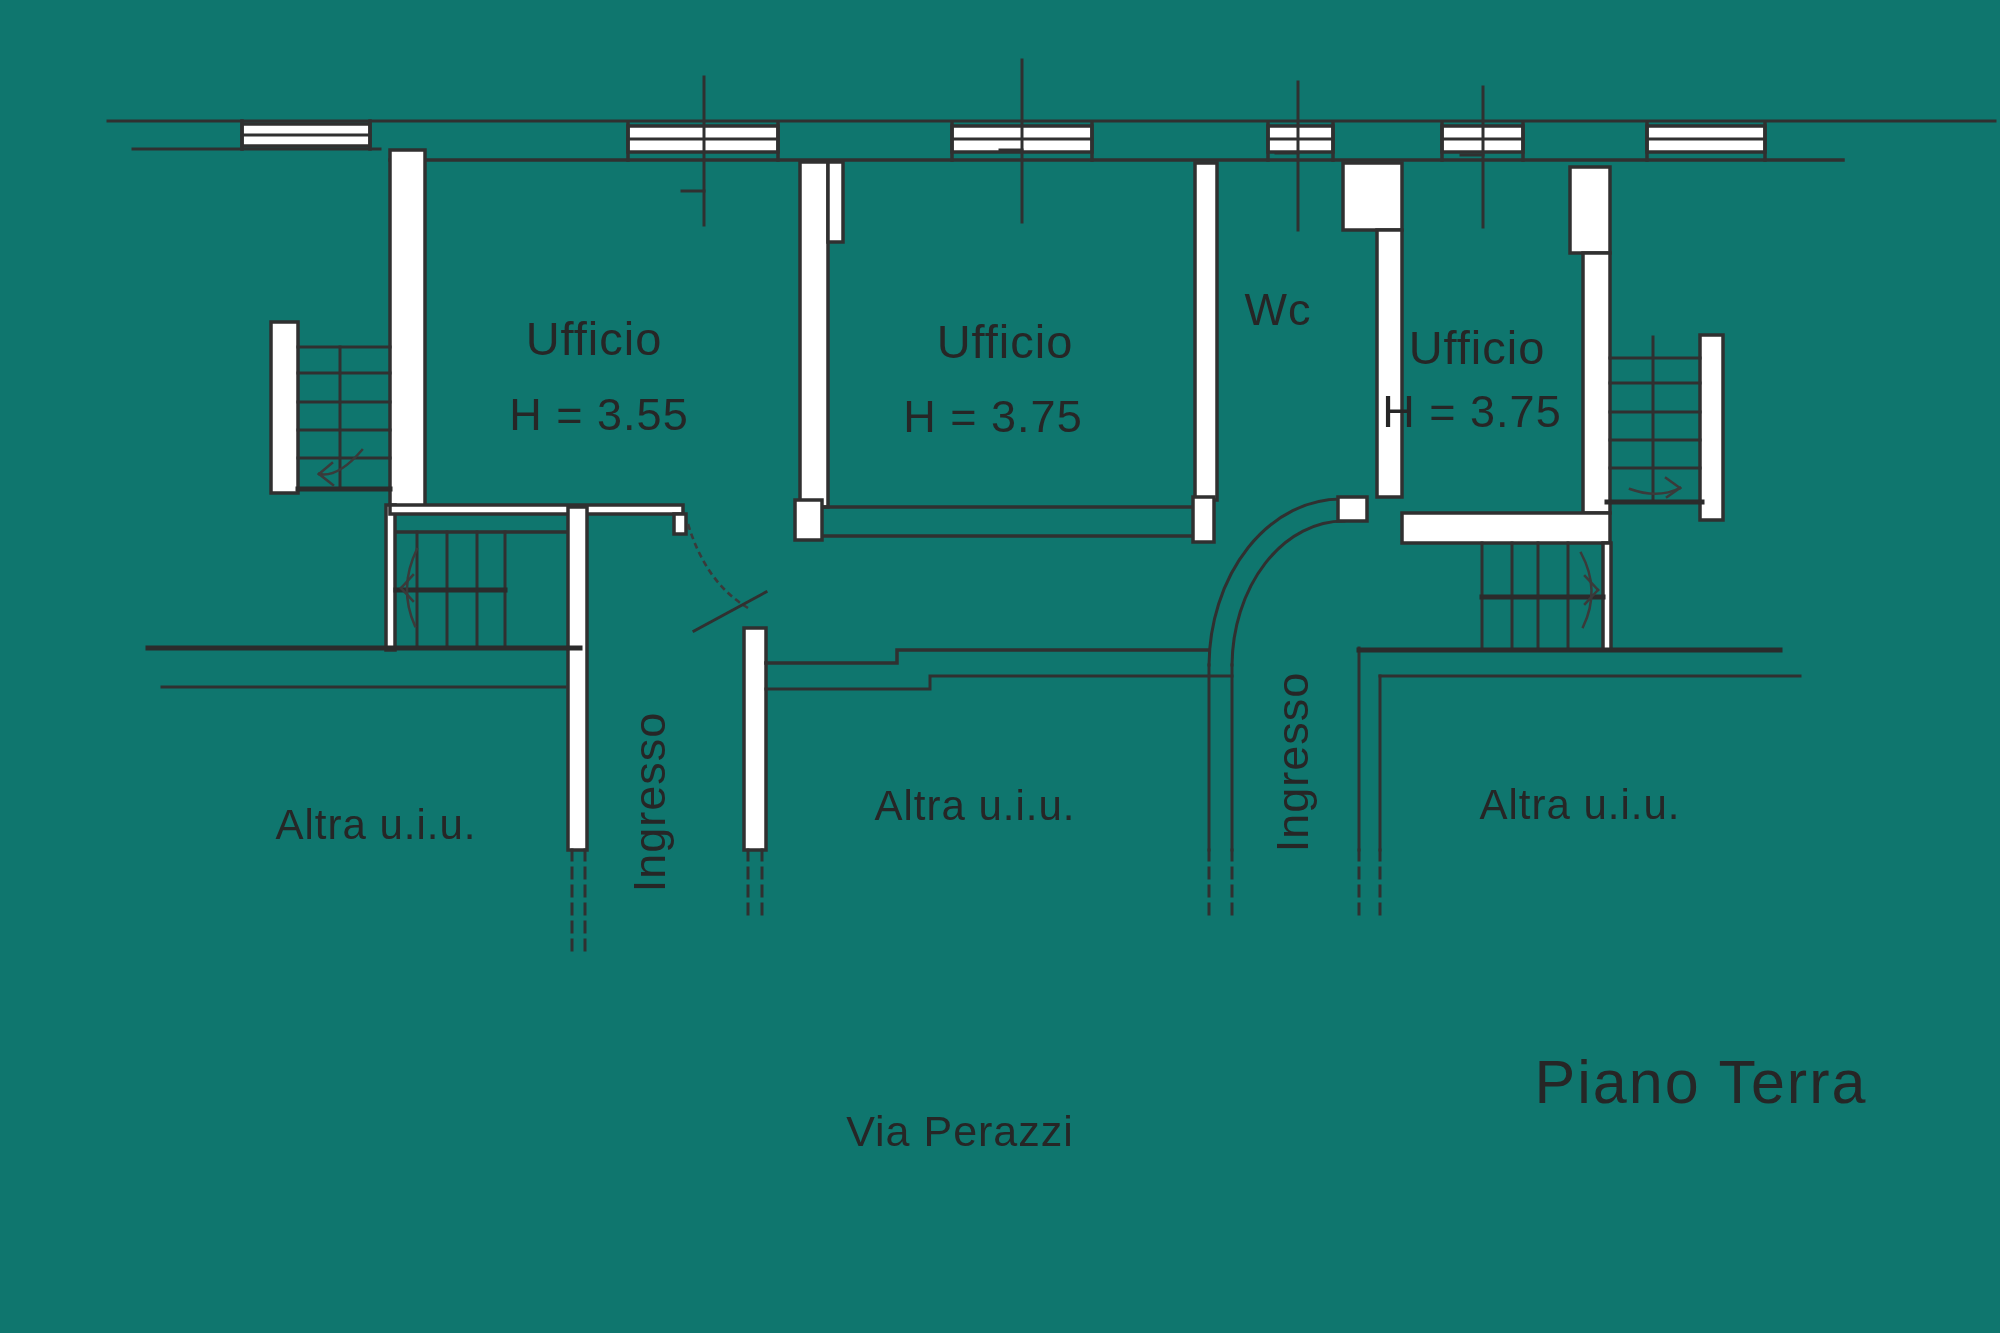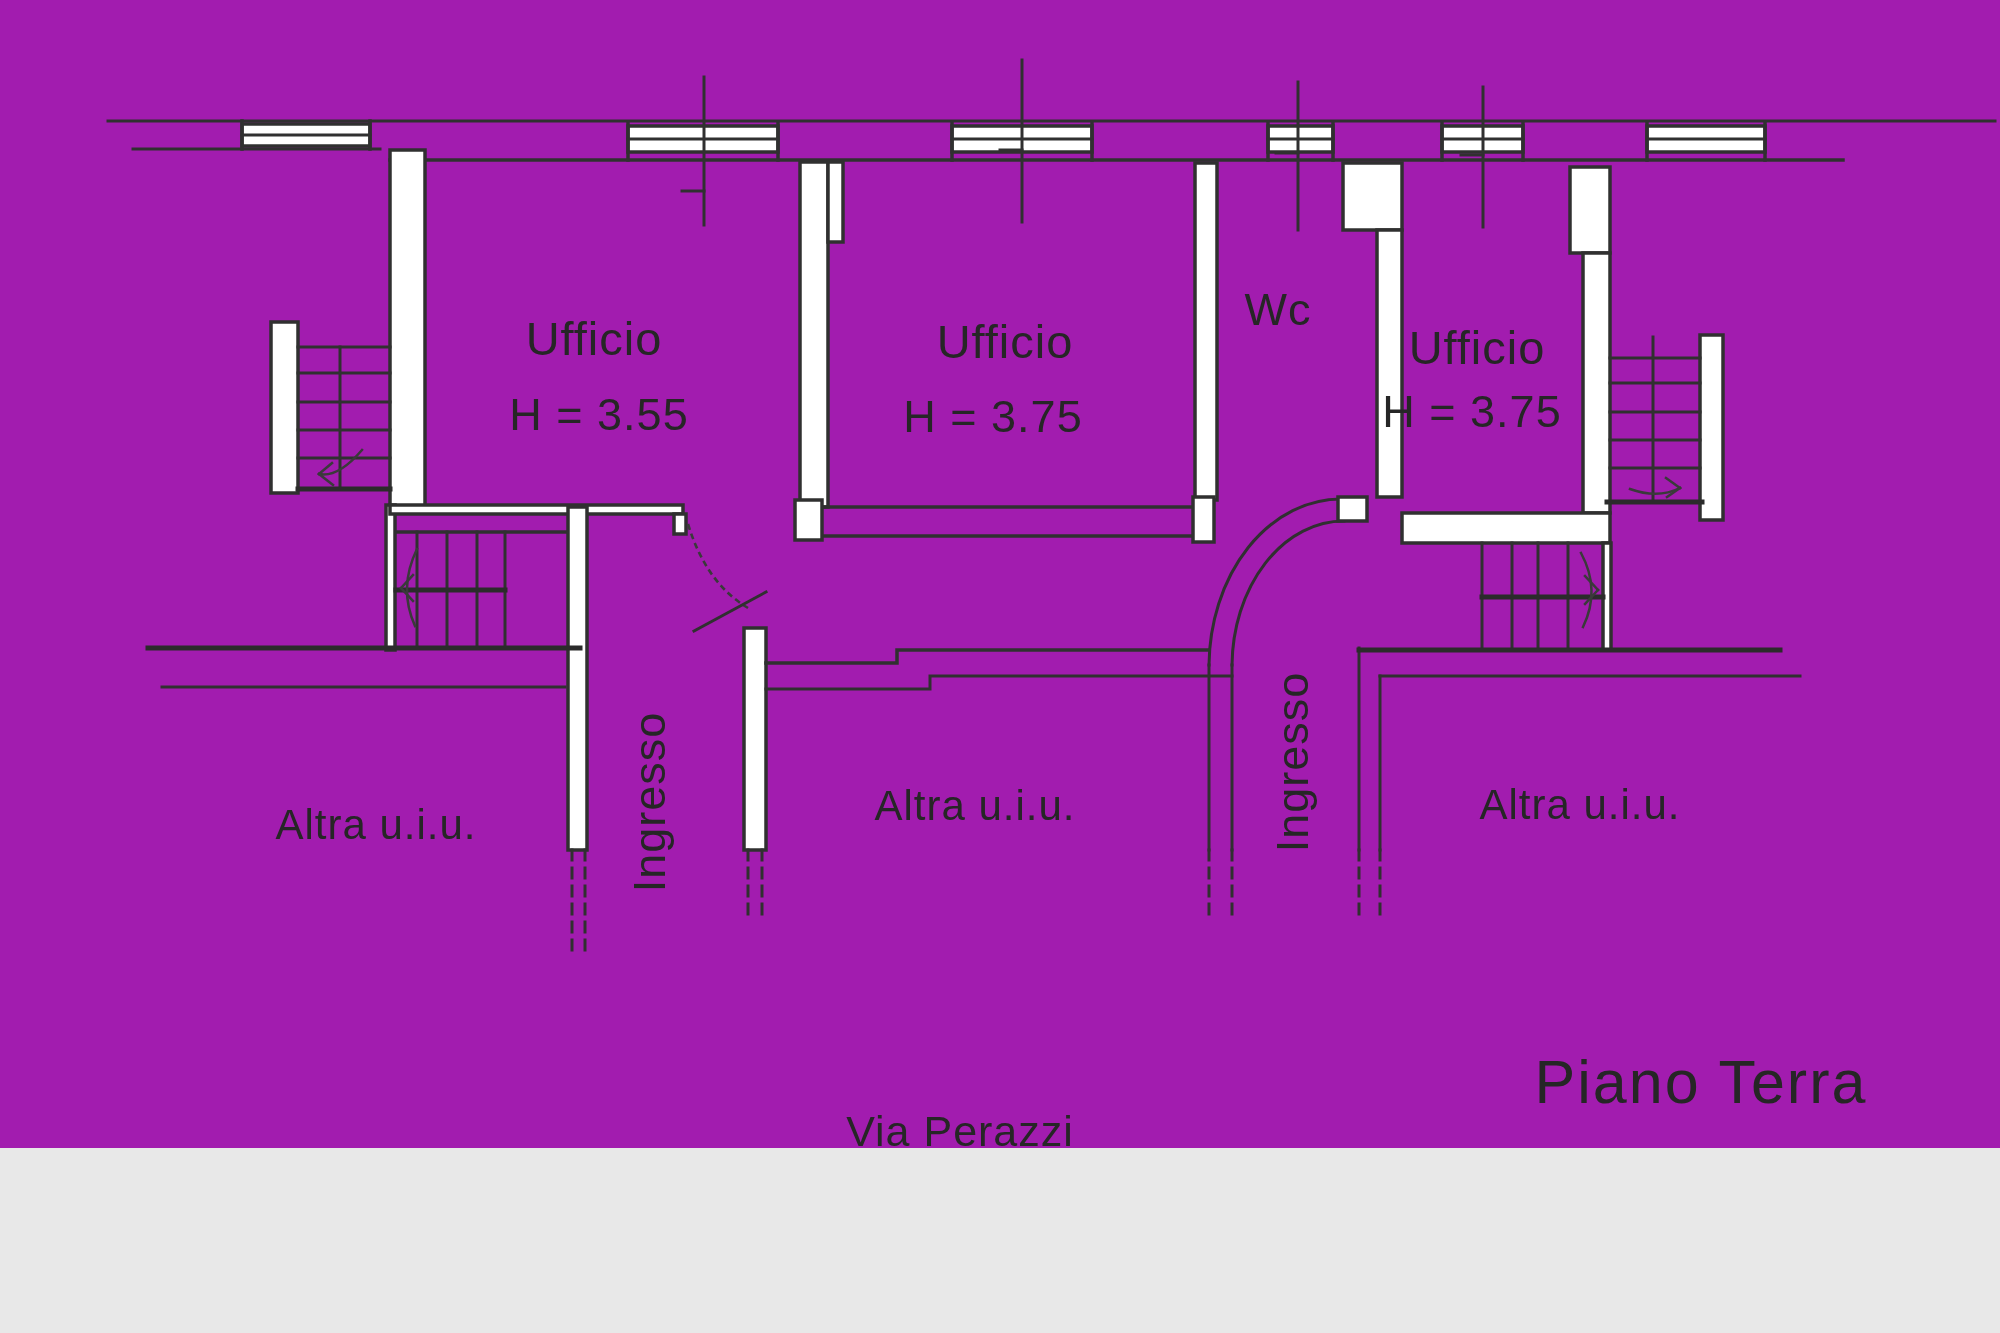--- a/index.html
+++ b/index.html
@@ -1,19 +1,19 @@
 <!DOCTYPE html>
 <html><head>
 <meta charset="utf-8">
 <style>
   html,body { margin:0; padding:0; background:#e8e8e8; }
   .page {
     position:relative;
-    width:2000px; height:1148px;
-    background:#a21caf;
+    width:2000px; height:1333px;
+    background:#0f766e;
     overflow:hidden;
   }
   svg { position:absolute; inset:0; display:block; }
 
   .w   { fill:#ffffff; stroke:#303030; stroke-width:3.5; }
   .ln  { fill:none; stroke:#303030; stroke-width:3.5; stroke-linecap:square; }
   .ln2 { fill:none; stroke:#303030; stroke-width:3;   stroke-linecap:square; }
   .thn { fill:none; stroke:#3a3a3a; stroke-width:2.5; stroke-linecap:square; }
   .thk { fill:none; stroke:#2b2b2b; stroke-width:5;   stroke-linecap:square; }
   .dsh { stroke-dasharray:10 8; }

